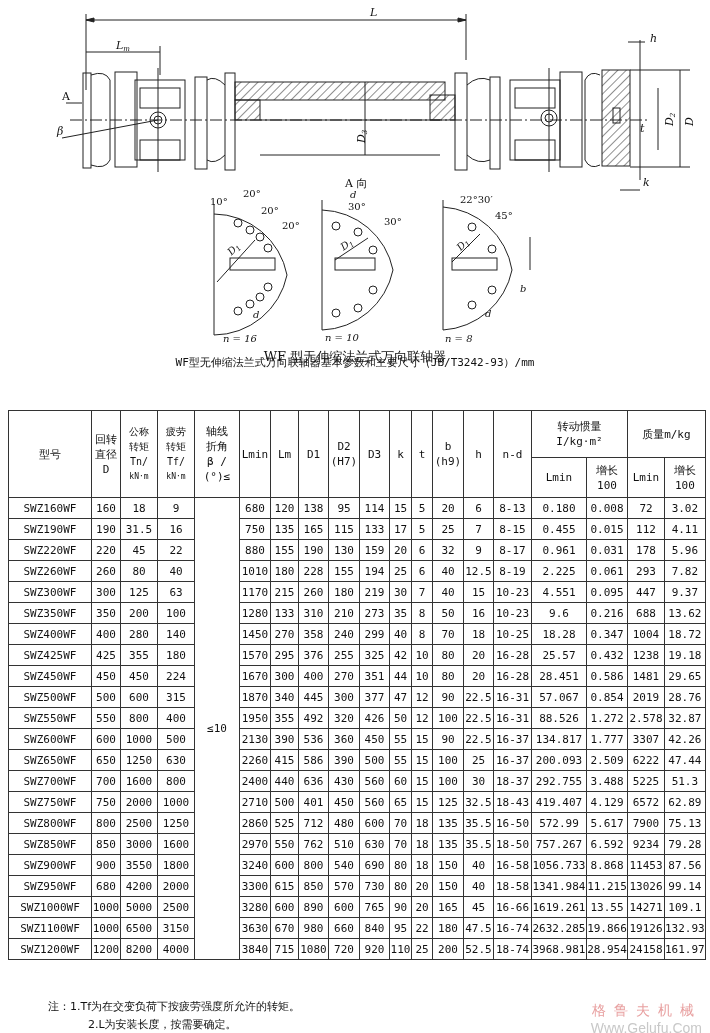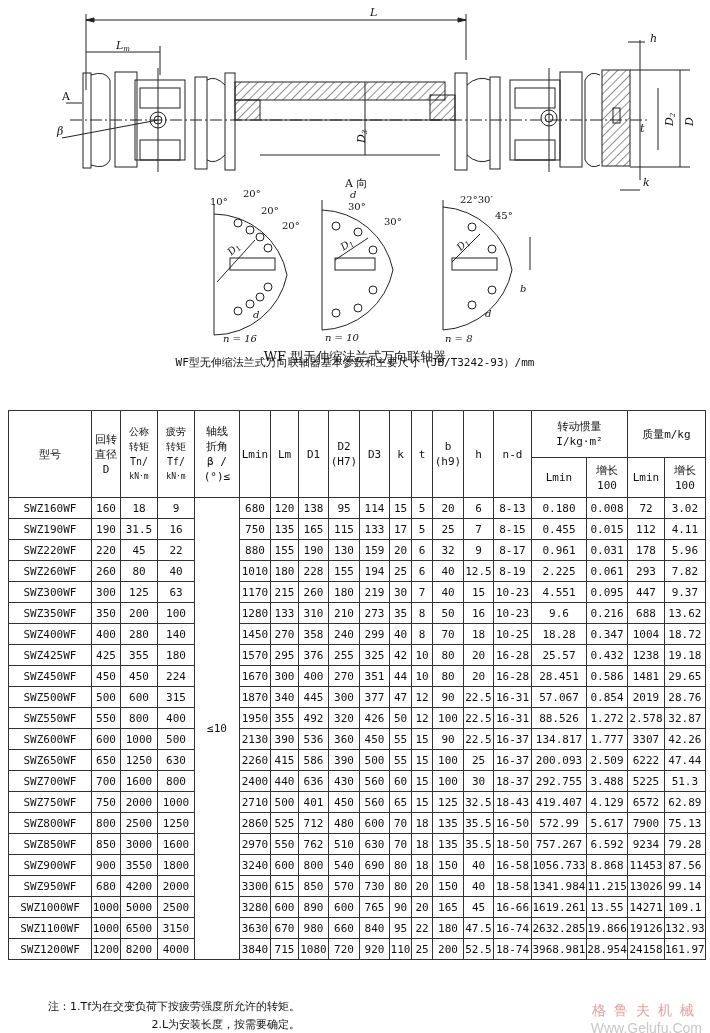--- a/index.html
+++ b/index.html
@@ -10,21 +10,21 @@
   .caption { position:absolute; left:0; width:710px; text-align:center; }
   .fig-title { top:348px; font-family:"DejaVu Serif", serif; font-weight:normal; font-size:13px; }
   .table-title { top:355px; font-size:11px; font-family:"DejaVu Sans Mono", monospace; }
   table.spec { position:absolute; left:8px; top:410px; border-collapse:collapse;
                font-family:"DejaVu Sans Mono", monospace; font-size:11px; }
   table.spec td, table.spec th { border:1.5px solid #333; text-align:center; padding:0; font-weight:normal; }
   table.spec th { font-size:11px; line-height:15px; }
   table.spec tbody td { height:20px; }
   .notes { position:absolute; left:48px; top:998px; font-size:11px; line-height:18px; }
   .notes div { white-space:nowrap; }
-  .notes .n2 { padding-left:40px;text-align:right; }
+  .notes .n2 { padding-left:40px; }
   .watermark { position:absolute; right:8px; top:1002px; text-align:right; color:#e8a0a0; }
   .watermark .cn { font-family:"DejaVu Serif", serif; font-size:14px; letter-spacing:8px; }
   .watermark .url { font-family:"Liberation Sans", sans-serif; font-size:14px; color:#c8c8c8; }
 </style>
 </head>
 <body>
 
 <div class="drawing">
   <svg viewBox="0 0 710 370" xmlns="http://www.w3.org/2000/svg">
     <g stroke="#222" stroke-width="1" fill="none">

